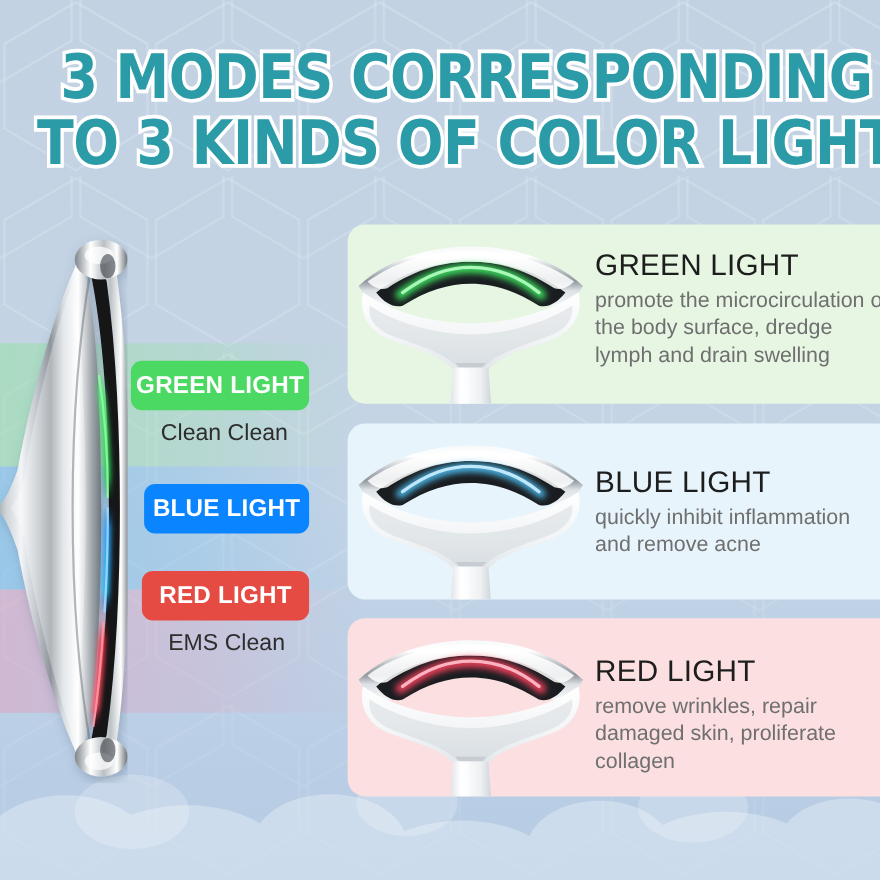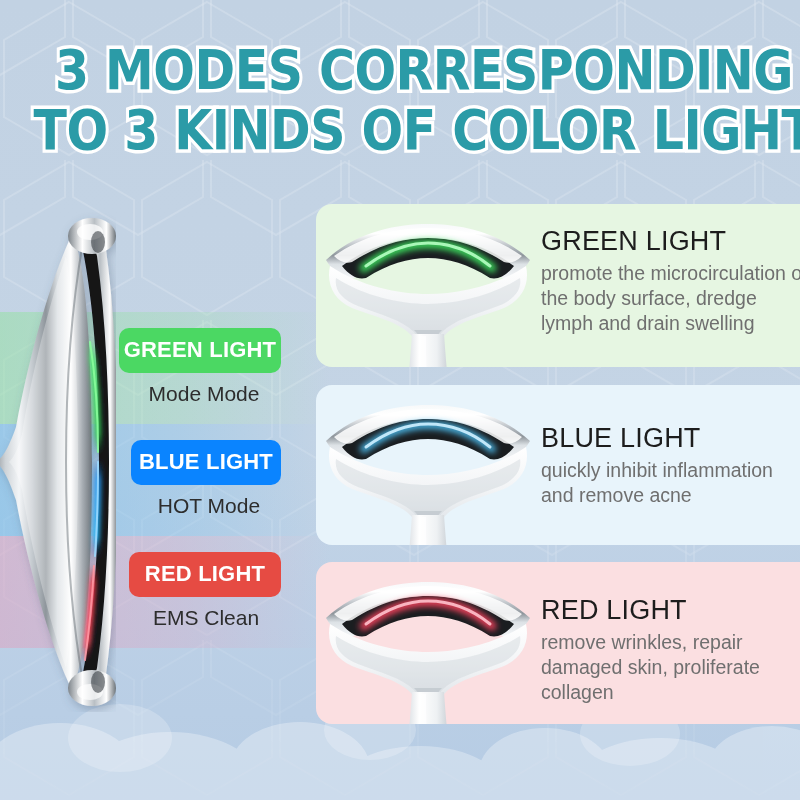--- a/index.html
+++ b/index.html
@@ -302,26 +302,25 @@
       <ellipse cx="104" cy="480" rx="13" ry="8" fill="#ffffff" opacity=".70"></ellipse>
       <ellipse cx="112" cy="30" rx="7" ry="11" fill="#2b3136" opacity=".55"></ellipse>
       <ellipse cx="112" cy="470" rx="7" ry="11" fill="#2b3136" opacity=".55"></ellipse>
     </g>
   </svg>
 
   <div class="modes">
 
     <div class="mode green">
       <span class="pill green">GREEN LIGHT</span>
-      <div class="mode-sub">Mode Mode</div>
+      <div class="mode-sub">Clean Clean</div>
     </div>
 
     <div class="mode blue">
       <span class="pill blue">BLUE LIGHT</span>
-      <div class="mode-sub">HOT Mode</div>
     </div>
 
     <div class="mode red">
       <span class="pill red">RED LIGHT</span>
       <div class="mode-sub">EMS Clean</div>
     </div>
   </div>
 
   <svg width="0" height="0" style="position:absolute" aria-hidden="true">
     <defs>

